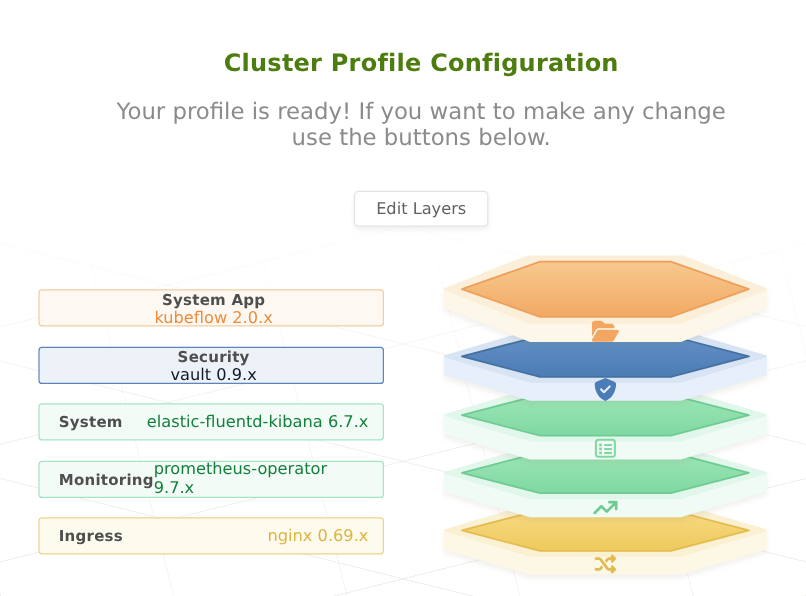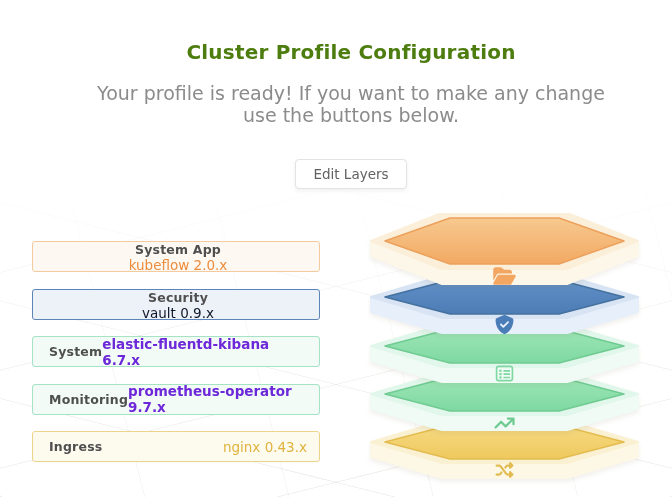--- a/index.html
+++ b/index.html
@@ -38,21 +38,21 @@
     display:flex;align-items:center;justify-content:space-between;
     padding:0 12px 0 16px;cursor:pointer;
   }
   .row-label{font-size:12.5px;font-weight:700;color:#4f4f4f;letter-spacing:.2px;}
   .row-value{font-size:13.5px;font-weight:500;}
   .row-warning{background:#fdf9f2;border-color:#f4cba1;flex-direction:column;}
   .row-warning .row-value{color:#ec8c3c;}
   .row-info{background:#edf2f8;border-color:#5c84b9;flex-direction:column;}
   .row-info .row-value{color:#0f172a;}
   .row-success{background:#f2fbf6;border-color:#a6e3c4;}
-  .row-success .row-value{color:#6d28d9;font-weight:bold;}
+  .row-success .row-value{color:#15803d;}
   .row-gold{background:#fdfaee;border-color:#edd289;}
   .row-gold .row-value{color:#dfb33e;}
   .illustration{position:absolute;left:360px;top:213px;width:310px;height:284px;z-index:1;}
   .stack-layer{filter:drop-shadow(0 3px 2px rgba(130,115,90,0.10));}
 </style>
 </head>
 <body>
 
 <div class="bg-grid"></div>
 
@@ -76,21 +76,21 @@
   <div class="row row-success">
     <span class="row-label">System</span>
     <span class="row-value">elastic-fluentd-kibana 6.7.x</span>
   </div>
   <div class="row row-success">
     <span class="row-label">Monitoring</span>
     <span class="row-value">prometheus-operator 9.7.x</span>
   </div>
   <div class="row row-gold">
     <span class="row-label">Ingress</span>
-    <span class="row-value">nginx 0.43.x</span>
+    <span class="row-value">nginx 0.69.x</span>
   </div>
 </div>
 
 <div class="illustration">
   <svg width="310" height="284" viewBox="0 0 310 284">
     <defs>
       <linearGradient id="gOr" x1="0" y1="0" x2="0" y2="1">
           <stop offset="0" stop-color="#f7c98f"></stop>
           <stop offset="1" stop-color="#f2a963"></stop>
         </linearGradient>

